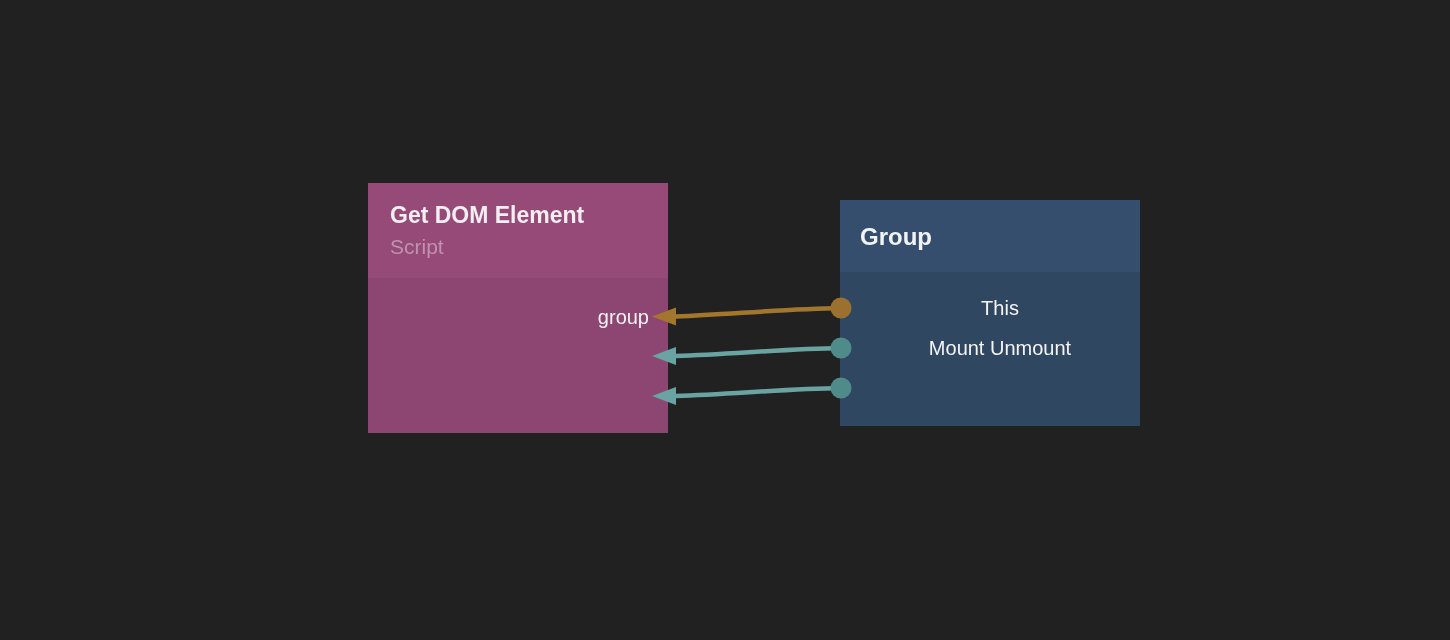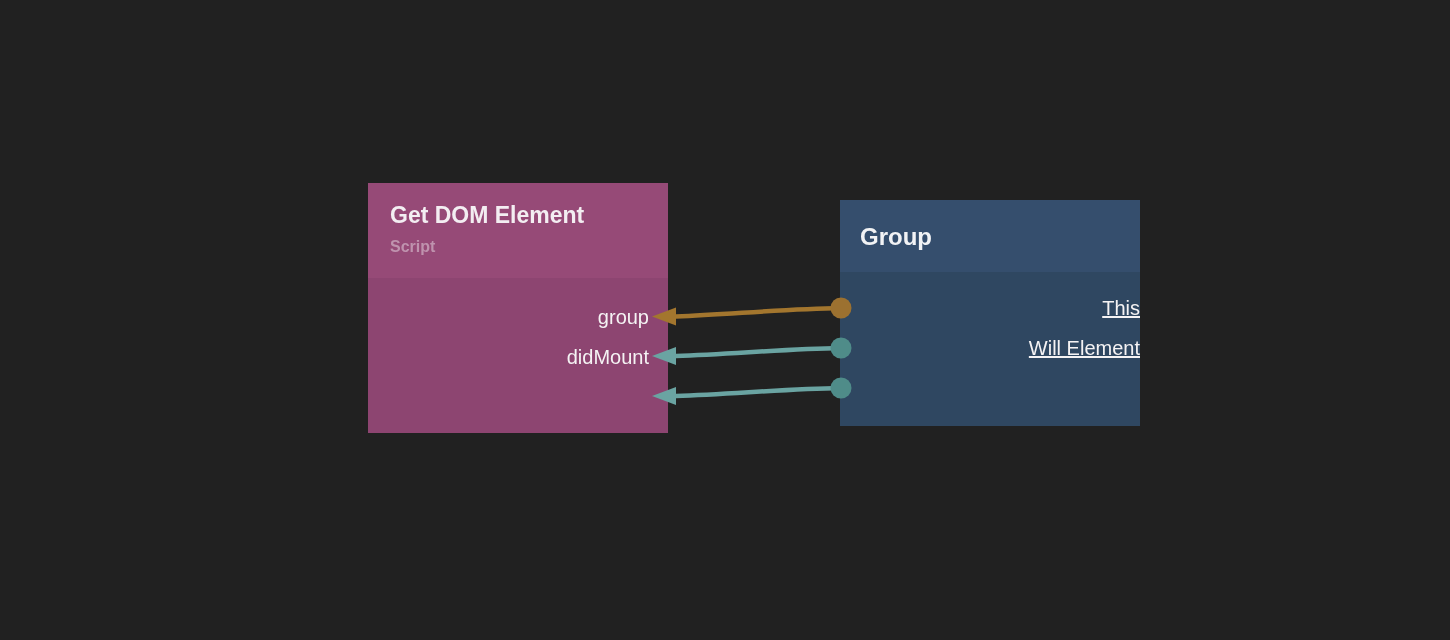--- a/index.html
+++ b/index.html
@@ -21,22 +21,22 @@
   .node-header {
     box-sizing: border-box;
   }
   .node-title {
     font-size: 23px;
     font-weight: 600;
     line-height: 33px;
     white-space: nowrap;
   }
   .node-subtitle {
-    font-size: 16px;
-    font-weight: 700;
+    font-size: 21px;
+    font-weight: 400;
     line-height: 30px;
     white-space: nowrap;
   }
   .node-body {
     box-sizing: border-box;
   }
   .port-row {
     height: 40px;
     line-height: 40px;
     font-size: 20px;
@@ -48,21 +48,21 @@
   .node-gde { left: 348px; top: 183px; width: 300px; height: 250px; margin-left: 20px; }
   .node-gde .node-header { height: 95px; padding: 16px 20px 0 22px; }
   .node-gde .node-body  { height: 155px; padding-top: 19px; }
   .node-gde .port-row   { text-align: right; padding-right: 19px; }
 
   
   .node-group { left: 840px; top: 200px; width: 300px; height: 226px; }
   .node-group .node-header { height: 72px; display: flex; align-items: center; padding: 0 20px; }
   .node-group .node-title { font-size: 24px; }
   .node-group .node-body { height: 154px; padding-top: 16px; }
-  .node-group .port-row  { text-align: right; padding-left: 20px; text-decoration: underline; }
+  .node-group .port-row  { text-align: center; padding-left: 20px; }
 
   
   .wires {
     position: absolute;
     left: 0;
     top: 0;
     z-index: 2;
     pointer-events: none;
   }
 </style>
@@ -73,36 +73,33 @@
 
   <div class="node node-gde">
     <div class="node-header" style="background: rgb(150, 74, 119);">
       <div class="node-title" style="color: rgb(243, 238, 242);">Get DOM Element</div>
       <div class="node-subtitle" style="color: rgb(191, 147, 174);">Script</div>
     </div>
     <div class="node-body" style="background: rgb(141, 69, 113);">
       <div class="port-row">
         <span>group</span>
       </div>
-      <div class="port-row">
-        <span>didMount</span>
-      </div>
     </div>
   </div>
 
   <div class="node node-group">
     <div class="node-header" style="background: rgb(53, 78, 109);">
       <div class="node-title" style="color: rgb(242, 243, 245);">Group</div>
     </div>
     <div class="node-body" style="background: rgb(47, 71, 97);">
       <div class="port-row">
         <span>This</span>
       </div>
       <div class="port-row">
-        <span>Will Element</span>
+        <span>Mount Unmount</span>
       </div>
     </div>
   </div>
 
   <svg class="wires" width="1450" height="640" viewBox="0 0 1450 640">
     <g>
       <path d="M 841 308 C 785 309, 733 314, 676 316.5" fill="none" stroke-width="4.5" stroke-linecap="round" stroke="#a3762e"></path>
       <polygon points="652,316.5 676,307.5 676,325.5" fill="#a3762e"></polygon>
     </g>
     <g>

